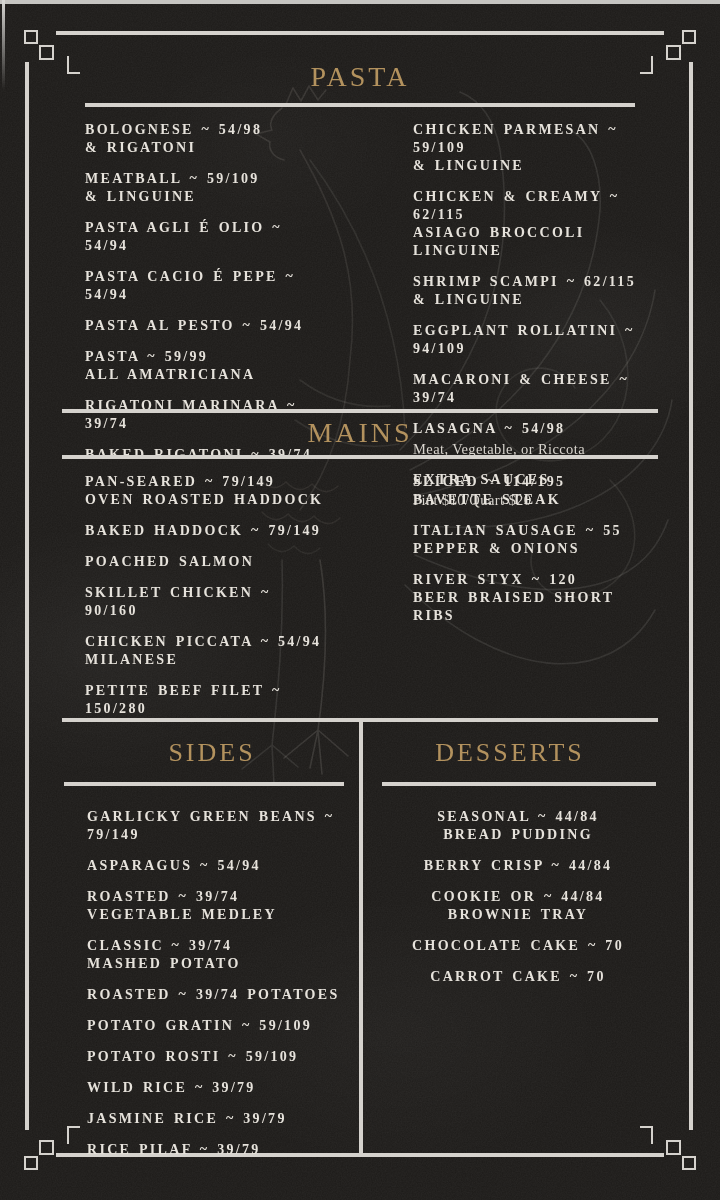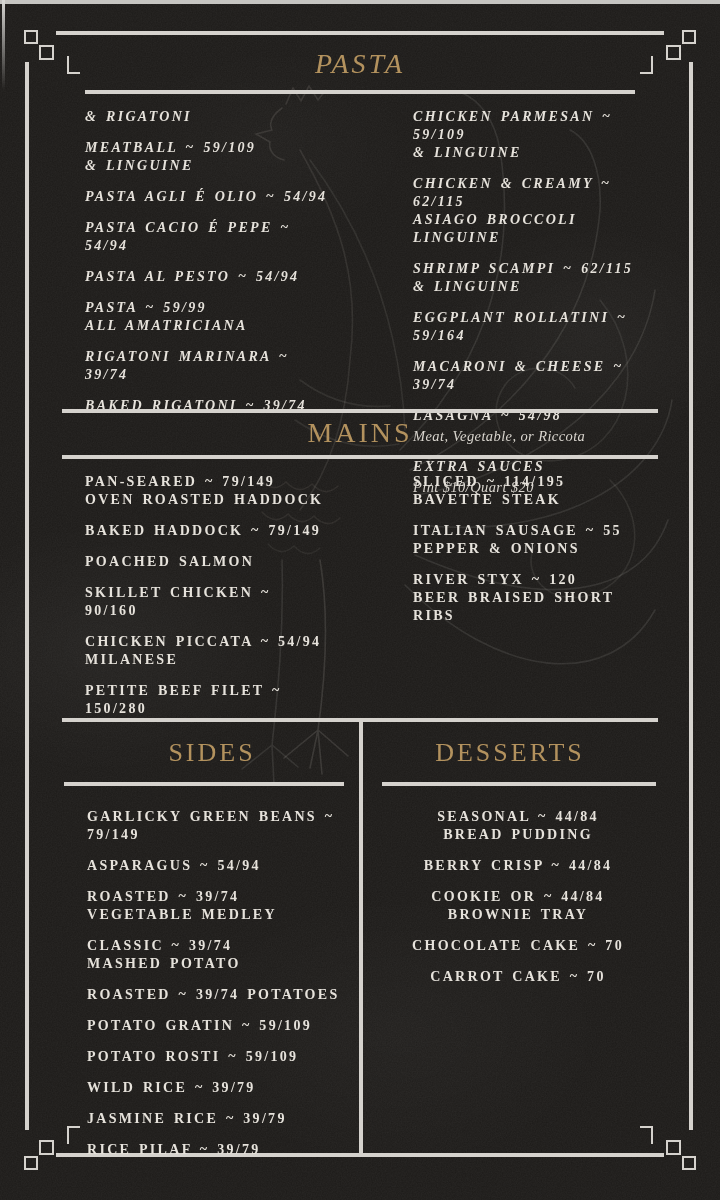--- a/index.html
+++ b/index.html
@@ -39,21 +39,21 @@
   .corner .sq2{position:absolute;left:19px;top:19px;width:15px;height:15px;border:2px solid var(--line);}
   .corner .vbar{position:absolute;left:47px;top:30px;width:2px;height:18px;background:var(--line);}
   .corner .hbar{position:absolute;left:47px;top:46px;width:13px;height:2px;background:var(--line);}
   .corner.tl{left:20px;top:26px;}
   .corner.tr{left:640px;top:26px;transform:scaleX(-1);}
   .corner.bl{left:20px;top:1114px;transform:scaleY(-1);}
   .corner.br{left:640px;top:1114px;transform:scale(-1,-1);}
 
   
   .section{position:absolute;left:62px;width:596px;}
-  .sec-pasta{top:0;font-style:italic;}
+  .sec-pasta{top:13px;}
   .sec-mains{top:409px;}
   .sec-lower{top:718px;}
 
   .sec-title{
     text-align:center;color:var(--accent-gold);
     font-size:28px;line-height:34px;letter-spacing:3px;font-weight:400;
   }
   .sec-pasta .sec-title{margin-top:47px;}
   .sec-mains .sec-title{margin-top:3px;}
   .rule{height:2px;border-top:2px solid var(--line);border-bottom:2px solid var(--line);}
@@ -159,20 +159,21 @@
       <span class="vbar"></span>
       <span class="hbar"></span>
     </div>
 
   <div class="section sec-pasta">
     <div class="sec-title">PASTA</div>
     <div class="rule narrow"></div>
     <div class="cols">
       <div class="col-l">
           <div class="item">
+            <div class="il">BOLOGNESE ~ 54/98</div>
             <div class="il">&amp; RIGATONI</div>
           </div>
           <div class="item">
             <div class="il">MEATBALL ~ 59/109</div>
             <div class="il">&amp; LINGUINE</div>
           </div>
           <div class="item">
             <div class="il">PASTA AGLI É OLIO ~ 54/94</div>
           </div>
           <div class="item">
@@ -199,21 +200,21 @@
           </div>
           <div class="item">
             <div class="il">CHICKEN &amp; CREAMY ~ 62/115</div>
             <div class="il">ASIAGO BROCCOLI LINGUINE</div>
           </div>
           <div class="item">
             <div class="il">SHRIMP SCAMPI ~ 62/115</div>
             <div class="il">&amp; LINGUINE</div>
           </div>
           <div class="item">
-            <div class="il">EGGPLANT ROLLATINI ~ 59/164</div>
+            <div class="il">EGGPLANT ROLLATINI ~ 94/109</div>
           </div>
           <div class="item">
             <div class="il">MACARONI &amp; CHEESE ~ 39/74</div>
           </div>
           <div class="item">
             <div class="il">LASAGNA ~ 54/98</div>
             <div class="isub">Meat, Vegetable, or Riccota</div>
           </div>
           <div class="item">
             <div class="il">EXTRA SAUCES</div>

